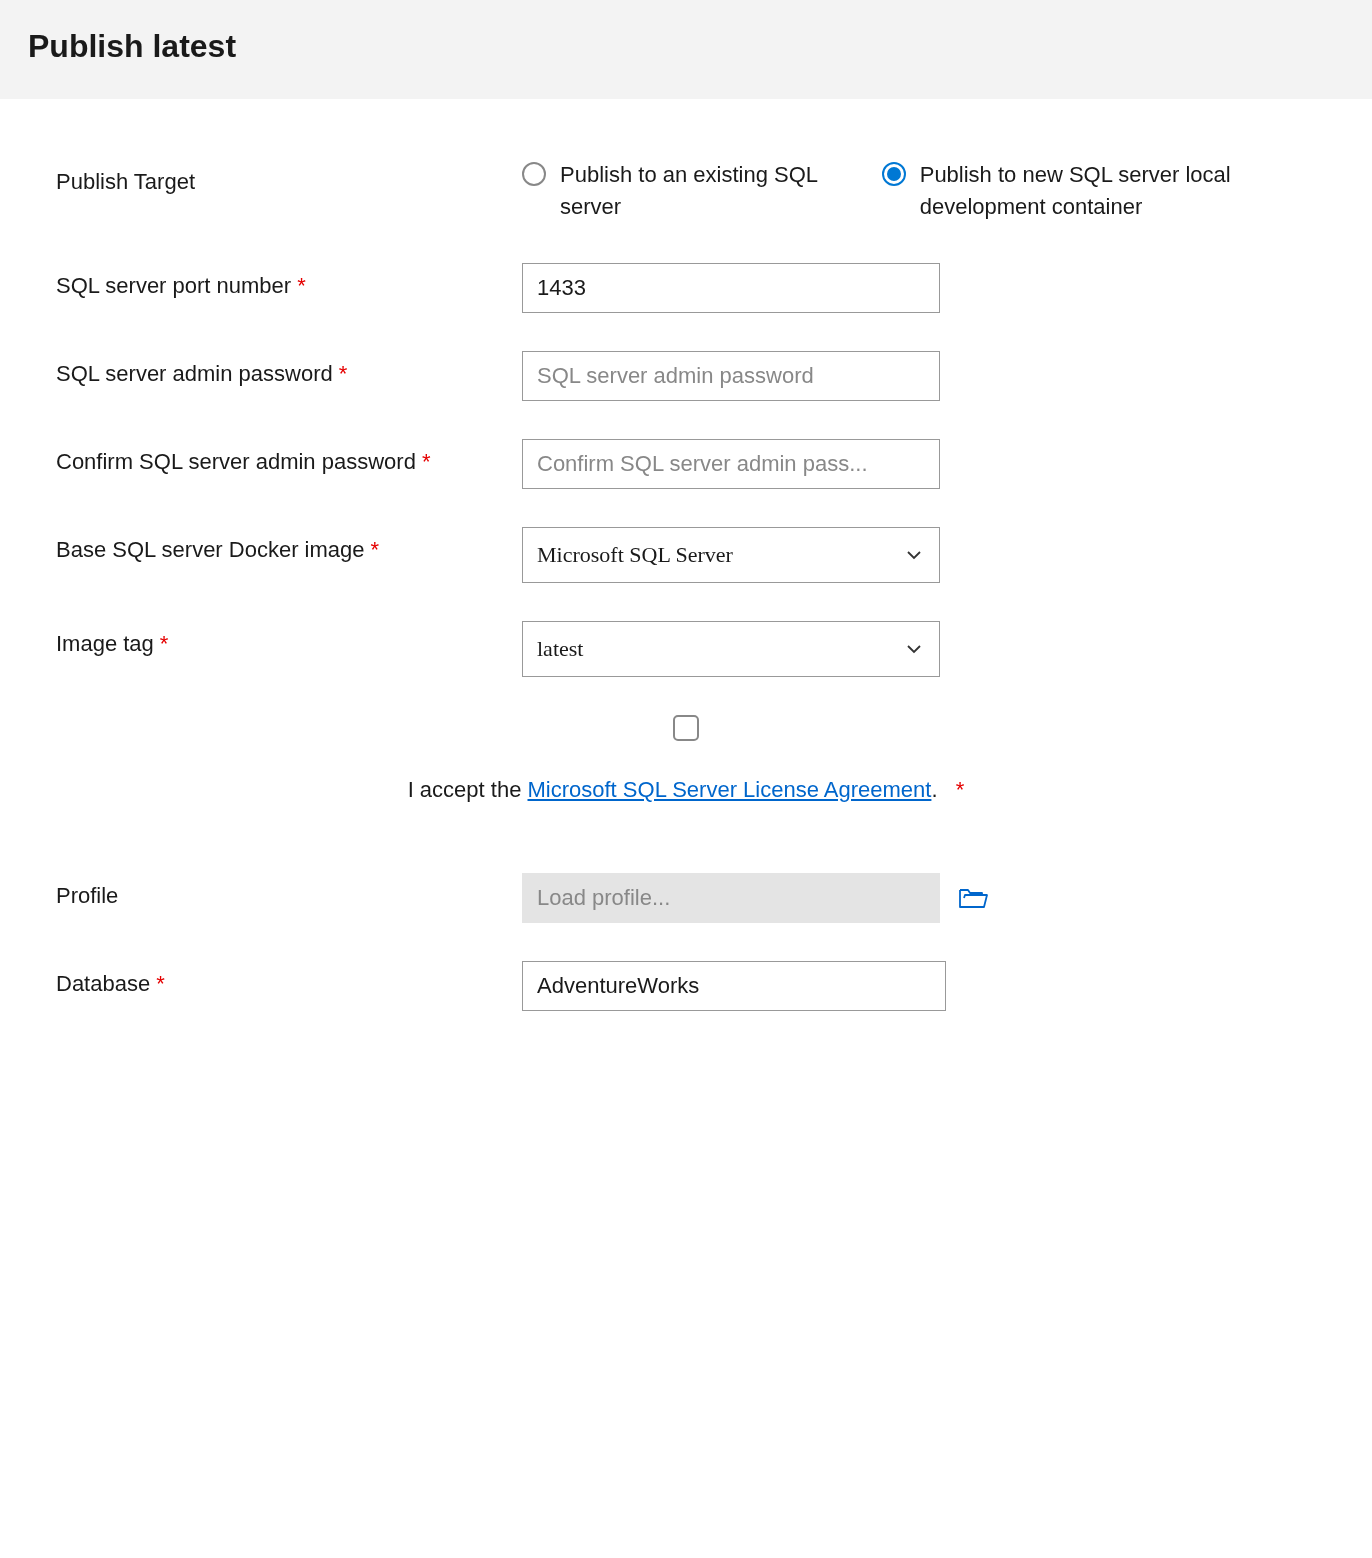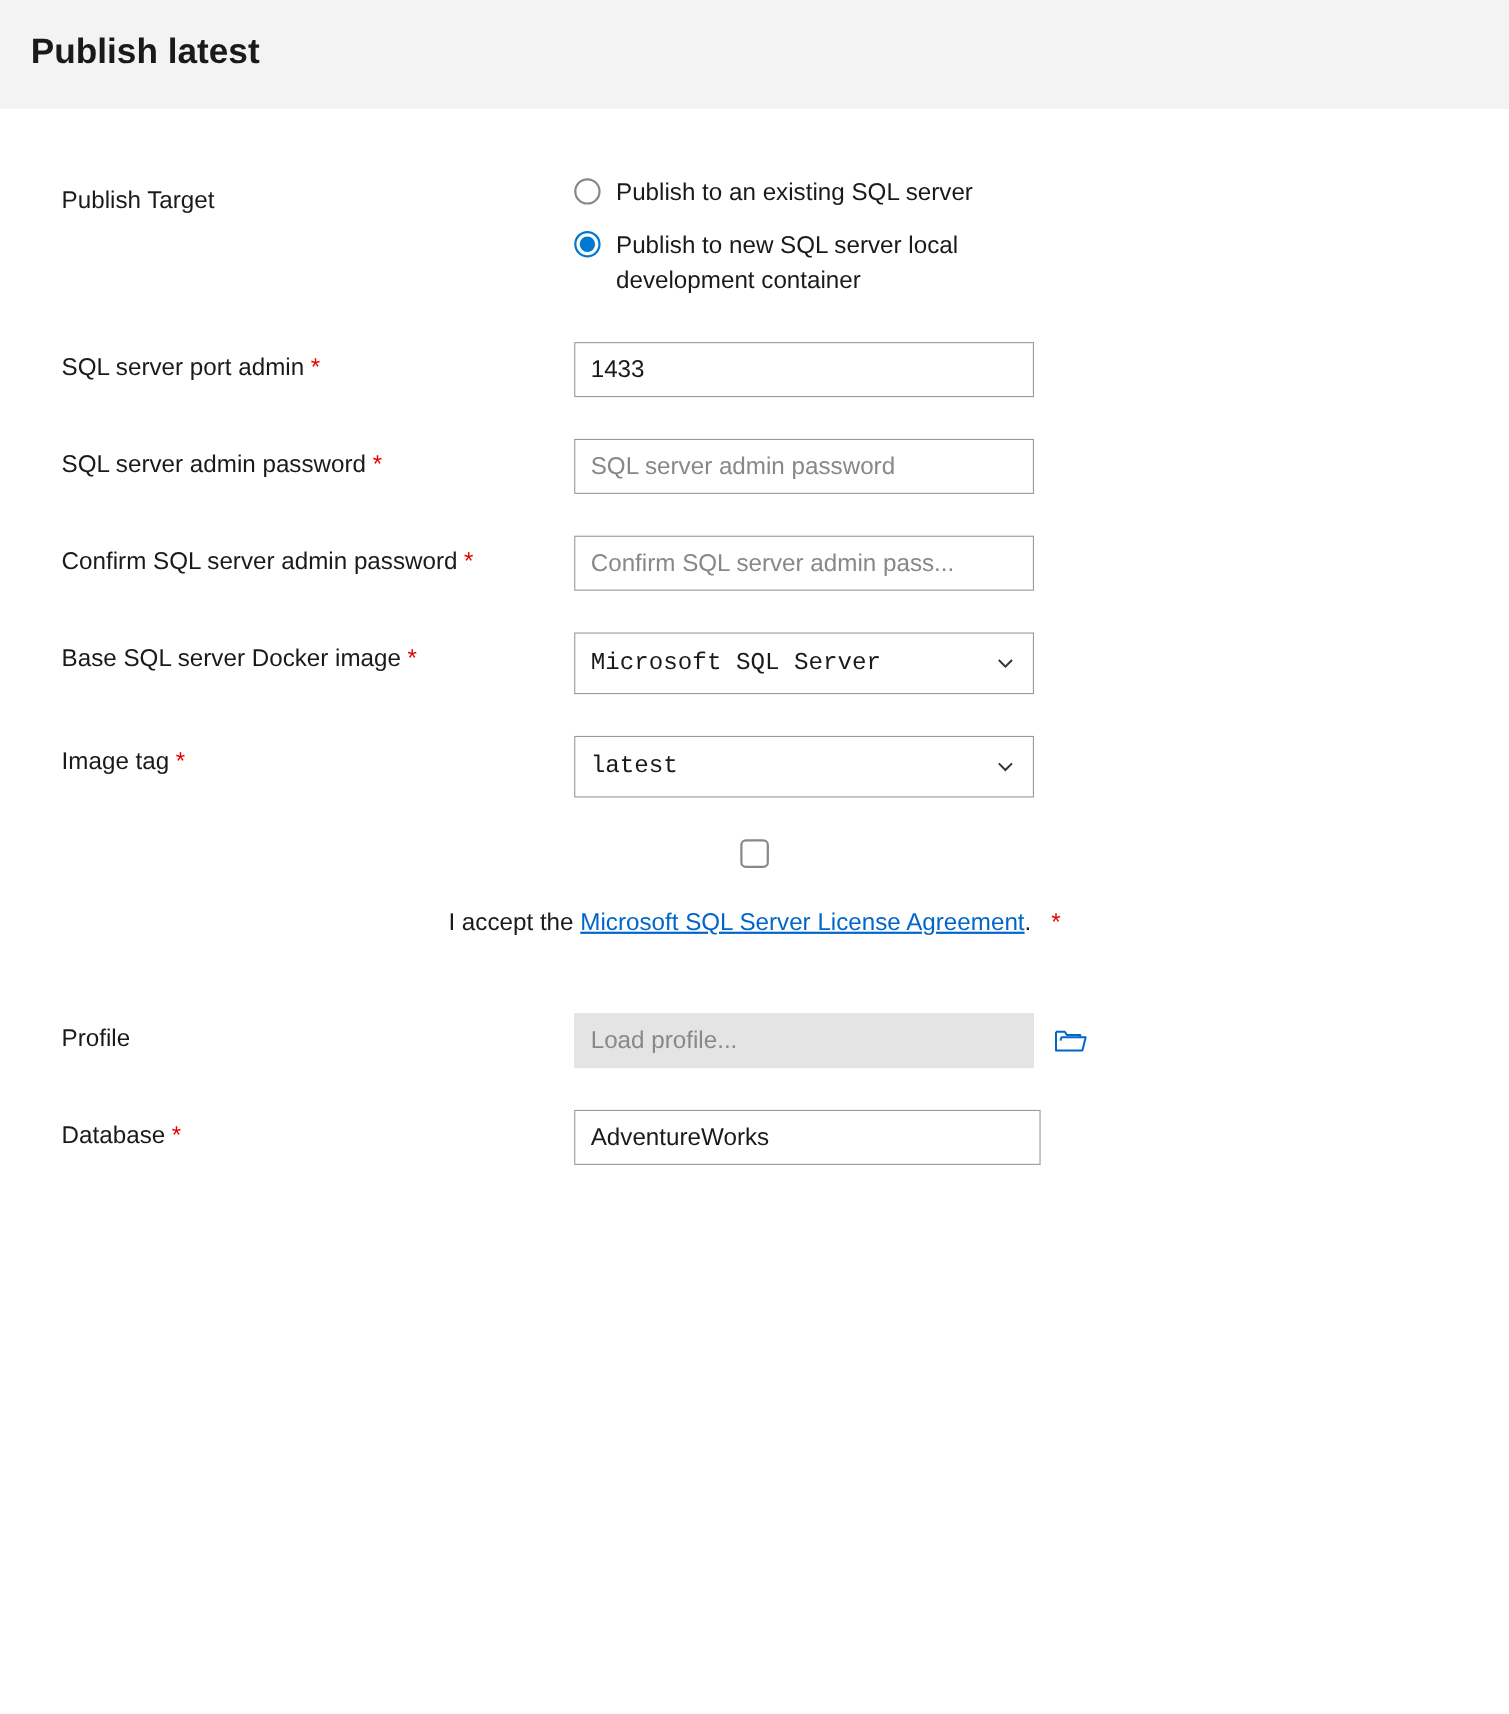--- a/index.html
+++ b/index.html
@@ -42,21 +42,21 @@
       margin-left: 6px;
     }
     .form-control-col {
       flex: 1;
       display: flex;
       align-items: center;
       gap: 18px;
     }
     .radio-group {
       display: flex;
-      flex-direction: column;
+      flex-direction: row;
       gap: 16px;
     }
     .radio-option {
       display: flex;
       align-items: flex-start;
       gap: 14px;
       cursor: pointer;
     }
     .radio-circle {
       width: 24px;
@@ -104,21 +104,21 @@
     .select-wrap {
       position: relative;
       width: 418px;
     }
     .select-input {
       width: 100%;
       height: 56px;
       border: 1px solid #999;
       padding: 10px 44px 10px 14px;
       font-size: 22px;
-      font-family: Liberation Mono, monospace;
+      font-family: Liberation Serif, serif;
       color: #1a1a1a;
       background: #fff;
       appearance: none;
       -webkit-appearance: none;
       outline: none;
       cursor: pointer;
       display: flex;
       align-items: center;
     }
     .select-chevron {
@@ -197,21 +197,21 @@
             <div class="radio-dot"></div>
           </div>
           <div class="radio-label" style="max-width:420px;">Publish to new SQL server local development container</div>
         </div>
       </div>
     </div>
   </div>
 
   <div class="form-row row-port">
     <div class="form-label">
-      <span>SQL server port admin</span><span class="required-star">*</span>
+      <span>SQL server port number</span><span class="required-star">*</span>
     </div>
     <div class="form-control-col">
       <input type="text" class="text-input" value="1433" style="">
     </div>
   </div>
 
   <div class="form-row">
     <div class="form-label">
       <span>SQL server admin password</span><span class="required-star">*</span>
     </div>

